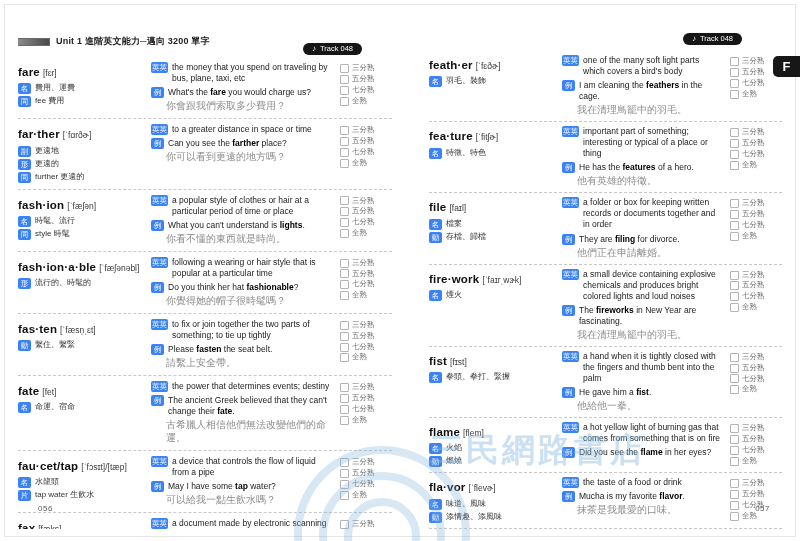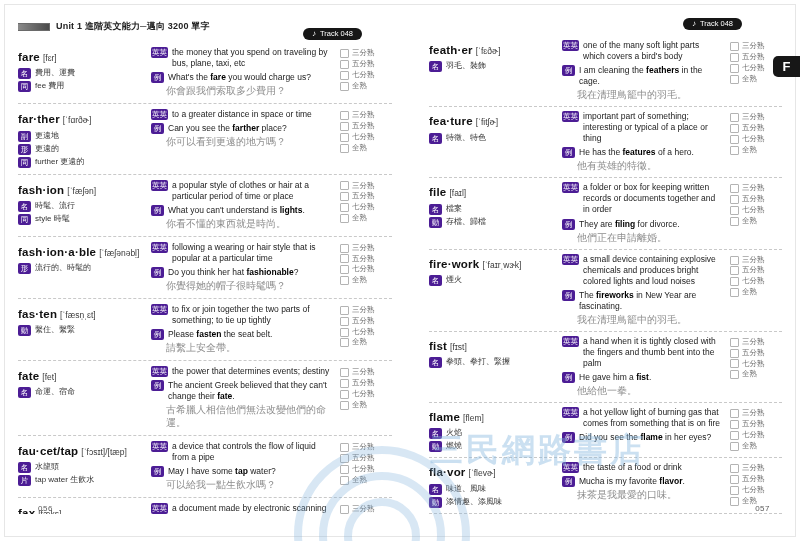--- a/index.html
+++ b/index.html
@@ -3,21 +3,21 @@
 <meta charset="utf-8">
 <style>
   html,body{margin:0;padding:0;}
   body{
     width:800px;height:541px;position:relative;overflow:hidden;
     background:#ffffff;color:#1a1a1a;
     font-family:"Liberation Sans","DejaVu Sans",sans-serif;
   }
   .frame{position:absolute;inset:4px;border:1px solid #e6e6e6;pointer-events:none;}
 
-  .page{position:absolute;top:2px;width:374px;height:512px;overflow:hidden;}
+  .page{position:absolute;top:17px;width:374px;height:512px;overflow:hidden;}
   .page-left{left:18px;}
   .page-right{left:408px;}
 
   
   .page-header{position:relative;height:40px;}
   .unit-row{display:flex;align-items:center;gap:6px;position:absolute;top:18px;left:-16px;}
   .unit-bar{width:46px;height:6px;background:linear-gradient(90deg,#aaaaaa,#4a4a4a);border:1px solid #6a6a6a;}
   .unit-text{font-size:9px;font-weight:bold;color:#222;letter-spacing:.2px;}
   .track-badge{
     position:absolute;background:#161616;color:#fff;border-radius:9px;
@@ -37,21 +37,21 @@
   .page-right .entry{padding:4px 0 5px;margin-left:21px;}
   .entry + .entry{border-top:1px dashed #c9c9c9;}
 
   .word-cell{min-width:0;}
   .word-line{line-height:1.15;}
   .word{font-size:11.5px;font-weight:bold;color:#101010;letter-spacing:.2px;}
   .pron{font-size:8.5px;color:#3a3a3a;margin-left:3px;white-space:nowrap;}
   .tags{margin-top:3px;}
   .tag-line{display:flex;gap:4px;align-items:flex-start;margin-top:2px;font-size:8px;line-height:1.3;}
   .badge{
-    background:#4c1d95;color:#fff;border-radius:2px;flex:none;
+    background:#3b82f6;color:#fff;border-radius:2px;flex:none;
     font-size:7.5px;height:11px;line-height:11px;min-width:11px;text-align:center;padding:0 1px;
   }
   .tag-text{color:#333;}
 
   .def-cell{min-width:0;}
   .def-line,.ex-line{display:flex;gap:4px;align-items:flex-start;font-size:8.5px;line-height:1.3;color:#222;}
   .ex-line{margin-top:3px;}
   .ex-text b{font-weight:bold;color:#000;}
   .zh{font-size:10px;color:#8d8d8d;margin:1px 0 0 15px;line-height:1.3;}
 

